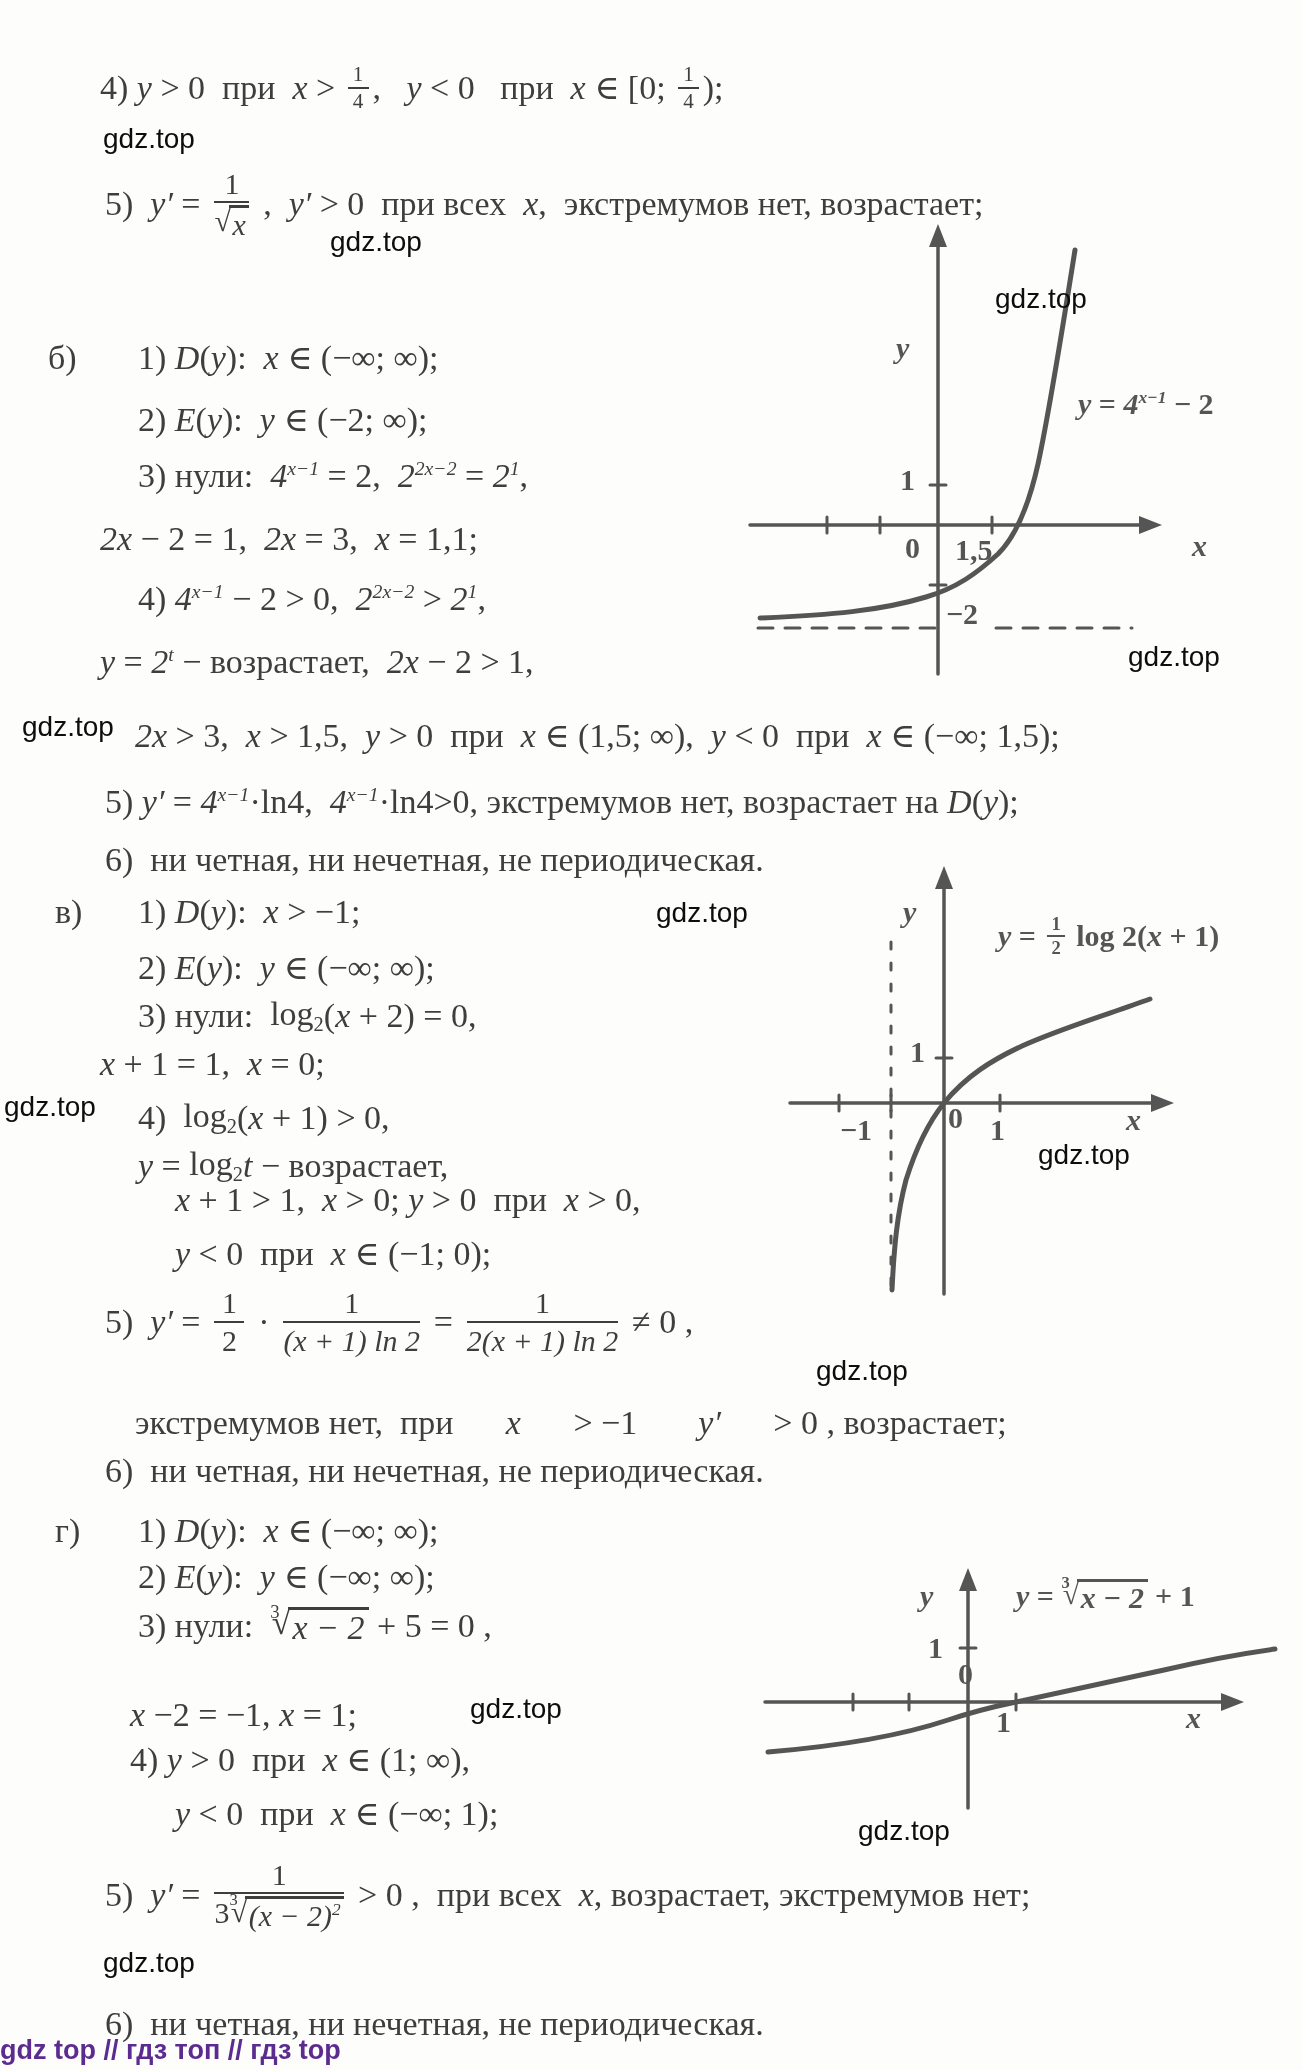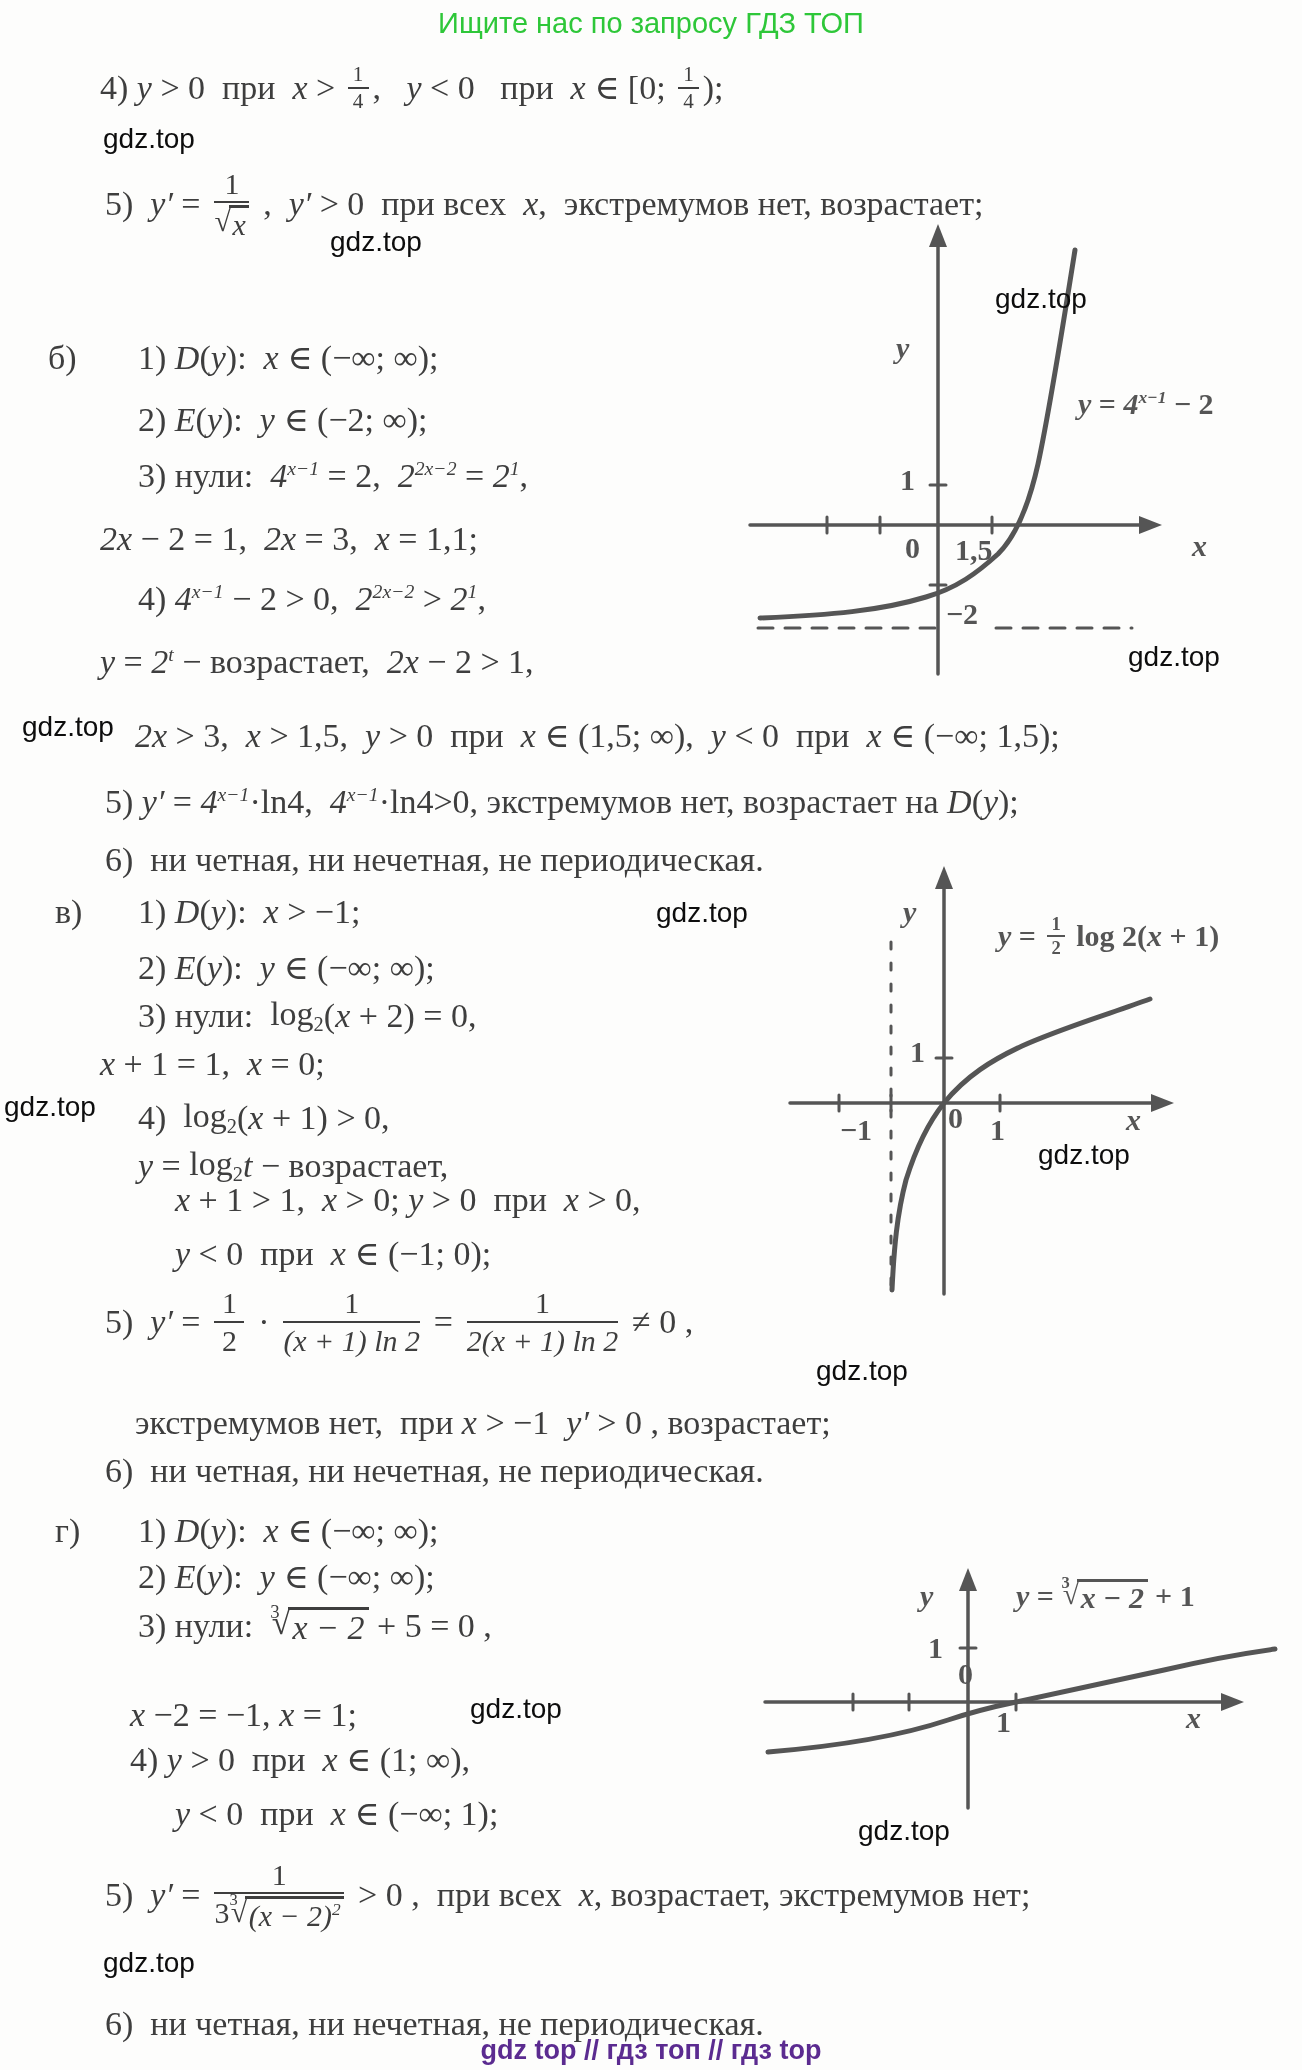--- a/index.html
+++ b/index.html
@@ -1,20 +1,20 @@
 <!DOCTYPE html>
 <html style="--green: #2ec739; --purple: #5b2b90; --ink: #3e3e3e; --graph_ink: #555555; --wm: #0d0d0d;"><head>
 <meta charset="utf-8">
 <style>
   html,body{margin:0;padding:0;background:#e8e8e8;}
   #page{position:relative;width:1302px;height:2070px;background:#fdfdfc;overflow:hidden;
         font-family:"Liberation Serif","DejaVu Serif",serif;}
   .hdr{position:absolute;top:6px;left:0;width:100%;text-align:center;
        font:500 29px/34px "Liberation Sans","DejaVu Sans",sans-serif;color:var(--green);}
-  .ftr{position:absolute;top:2034px;left:0;width:100%;text-align:center;
+  .ftr{position:absolute;top:2034px;left:0;width:100%;text-align:left;
        font:600 27px/32px "Liberation Sans","DejaVu Sans",sans-serif;color:var(--purple);}
   .wm{position:absolute;white-space:pre;font:500 28px/34px "Liberation Sans","DejaVu Sans",sans-serif;
       color:var(--wm);}
   .line{position:absolute;display:flex;align-items:center;height:44px;white-space:pre;
         color:var(--ink);font:400 34px/1.05 "Liberation Serif","DejaVu Serif",serif;}
   .line.g{color:var(--graph_ink);font-weight:700;font-size:30px;height:36px;}
   .vv{font-style:italic;}
   .supx{font-size:.58em;font-style:italic;vertical-align:.62em;}
   .sbx{font-size:.6em;vertical-align:-.28em;}
   .fr{display:inline-flex;flex-direction:column;align-items:center;justify-content:center;
@@ -26,21 +26,20 @@
   .ridx{font-size:.55em;margin-right:-.42em;transform:translateY(-.28em);position:relative;z-index:1;}
   .rsgn{margin-right:-2px;transform:translateY(-.05em);}
   .rad{border-top:3px solid currentColor;padding:0 .12em;font-style:italic;}
   svg.gsvg{position:absolute;color:var(--graph_ink);overflow:visible;}
   svg.gsvg *{vector-effect:none;}
 </style>
 </head>
 <body>
 
 <div id="page">
-  <div class="hdr">Ищите нас по запросу ГДЗ ТОП</div>
 
   <svg class="gsvg" style="left:730px;top:222px" width="440" height="470" viewBox="0 0 440 470" fill="none" stroke="currentColor" stroke-width="3.5" stroke-linecap="round">
     <line x1="208" y1="16" x2="208" y2="452"></line>
     <polygon points="208,2 199,25 217,25" fill="currentColor" stroke="none"></polygon>
     <line x1="20" y1="303" x2="418" y2="303"></line>
     <polygon points="432,303 409,294 409,312" fill="currentColor" stroke="none"></polygon>
     <line x1="97" y1="295" x2="97" y2="311" stroke-width="3"></line>
     <line x1="150" y1="295" x2="150" y2="311" stroke-width="3"></line>
     <line x1="262" y1="295" x2="262" y2="311" stroke-width="3"></line>
     <line x1="200" y1="263" x2="216" y2="263" stroke-width="3"></line>
@@ -91,21 +90,21 @@
     <div class="line" style="left: 55px; top: 890px;"><span>в)</span></div>
     <div class="line" style="left: 138px; top: 890px;"><span>1) </span><span class="vv">D</span><span>(</span><span class="vv">y</span><span>):  </span><span class="vv">x</span><span> &gt; −1;</span></div>
     <div class="line" style="left: 138px; top: 946px;"><span>2) </span><span class="vv">E</span><span>(</span><span class="vv">y</span><span>):  </span><span class="vv">y</span><span> ∈ (−∞; ∞);</span></div>
     <div class="line" style="left: 138px; top: 994px;"><span>3) нули:  </span><span><span>log</span><span class="sbx">2</span></span><span>(</span><span class="vv">x</span><span> + 2) = 0,</span></div>
     <div class="line" style="left: 100px; top: 1042px;"><span class="vv">x</span><span> + 1 = 1,  </span><span class="vv">x</span><span> = 0;</span></div>
     <div class="line" style="left: 138px; top: 1096px;"><span>4)  </span><span><span>log</span><span class="sbx">2</span></span><span>(</span><span class="vv">x</span><span> + 1) &gt; 0,</span></div>
     <div class="line" style="left: 138px; top: 1144px;"><span class="vv">y</span><span> = </span><span><span>log</span><span class="sbx">2</span></span><span class="vv">t</span><span> − возрастает,</span></div>
     <div class="line" style="left: 175px; top: 1178px;"><span class="vv">x</span><span> + 1 &gt; 1,  </span><span class="vv">x</span><span> &gt; 0; </span><span class="vv">y</span><span> &gt; 0  при  </span><span class="vv">x</span><span> &gt; 0,</span></div>
     <div class="line" style="left: 175px; top: 1232px;"><span class="vv">y</span><span> &lt; 0  при  </span><span class="vv">x</span><span> ∈ (−1; 0);</span></div>
     <div class="line" style="left: 105px; top: 1300px;"><span>5)  </span><span class="vv">y′</span><span> = </span><span class="fr big"><span class="num">1</span><span class="den">2</span></span><span> · </span><span class="fr big"><span class="num">1</span><span class="den"><span class="vv">(x + 1) ln 2</span></span></span><span> = </span><span class="fr big"><span class="num">1</span><span class="den"><span class="vv">2(x + 1) ln 2</span></span></span><span> ≠ 0 ,</span></div>
-    <div class="line" style="left: 135px; top: 1401px;"><span>экстремумов нет,  при </span><span class="vv">x</span><span> &gt; −1  </span><span class="vv">y′</span><span> &gt; 0 , возрастает;</span></div>
+    <div class="line" style="left: 135px; top: 1401px; gap: 44px;"><span>экстремумов нет,  при </span><span class="vv">x</span><span> &gt; −1  </span><span class="vv">y′</span><span> &gt; 0 , возрастает;</span></div>
     <div class="line" style="left: 105px; top: 1449px;"><span>6)  ни четная, ни нечетная, не периодическая.</span></div>
     <div class="line" style="left: 55px; top: 1509px;"><span>г)</span></div>
     <div class="line" style="left: 138px; top: 1509px;"><span>1) </span><span class="vv">D</span><span>(</span><span class="vv">y</span><span>):  </span><span class="vv">x</span><span> ∈ (−∞; ∞);</span></div>
     <div class="line" style="left: 138px; top: 1555px;"><span>2) </span><span class="vv">E</span><span>(</span><span class="vv">y</span><span>):  </span><span class="vv">y</span><span> ∈ (−∞; ∞);</span></div>
     <div class="line" style="left: 138px; top: 1604px;"><span>3) нули:  </span><span class="root"><span class="ridx">3</span><span class="rsgn">√</span><span class="rad">x − 2</span></span><span> + 5 = 0 ,</span></div>
     <div class="line" style="left: 130px; top: 1693px;"><span class="vv">x</span><span> −2 = −1, </span><span class="vv">x</span><span> = 1;</span></div>
     <div class="line" style="left: 130px; top: 1738px;"><span>4) </span><span class="vv">y</span><span> &gt; 0  при  </span><span class="vv">x</span><span> ∈ (1; ∞),</span></div>
     <div class="line" style="left: 175px; top: 1792px;"><span class="vv">y</span><span> &lt; 0  при  </span><span class="vv">x</span><span> ∈ (−∞; 1);</span></div>
     <div class="line" style="left: 105px; top: 1873px;"><span>5)  </span><span class="vv">y′</span><span> = </span><span class="fr big"><span class="num">1</span><span class="den"><span>3</span><span class="root"><span class="ridx">3</span><span class="rsgn">√</span><span class="rad">(x − 2)<span class="supx">2</span></span></span></span></span><span> &gt; 0 ,  при всех  </span><span class="vv">x</span><span>, возрастает, экстремумов нет;</span></div>
     <div class="line" style="left: 105px; top: 2002px;"><span>6)  ни четная, ни нечетная, не периодическая.</span></div>

